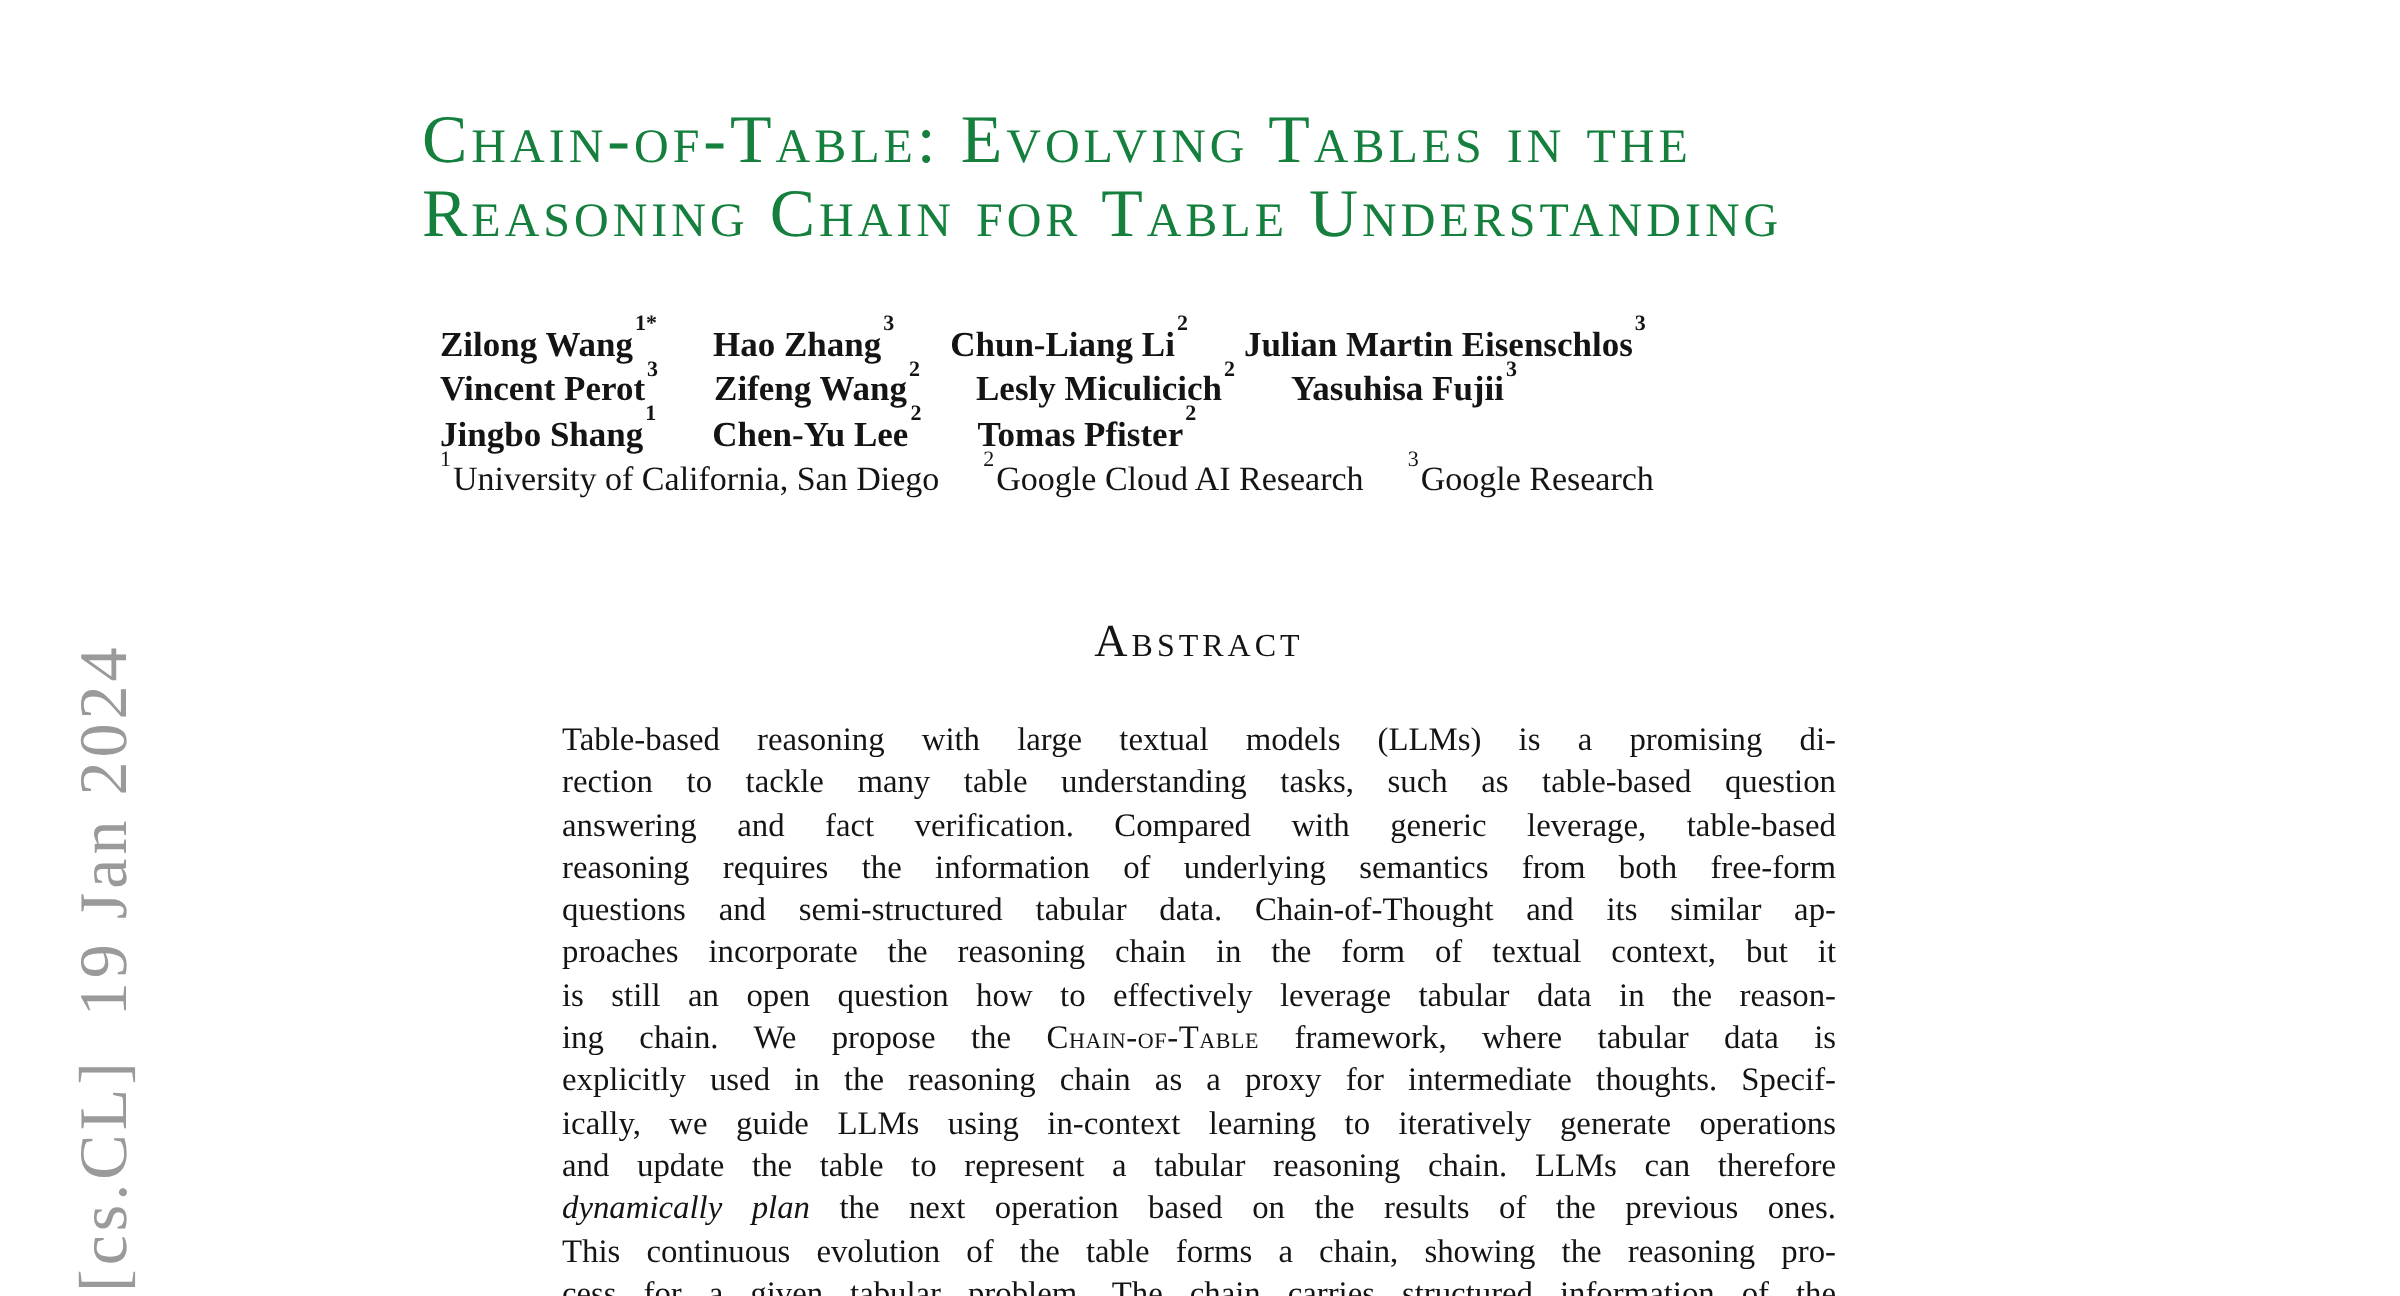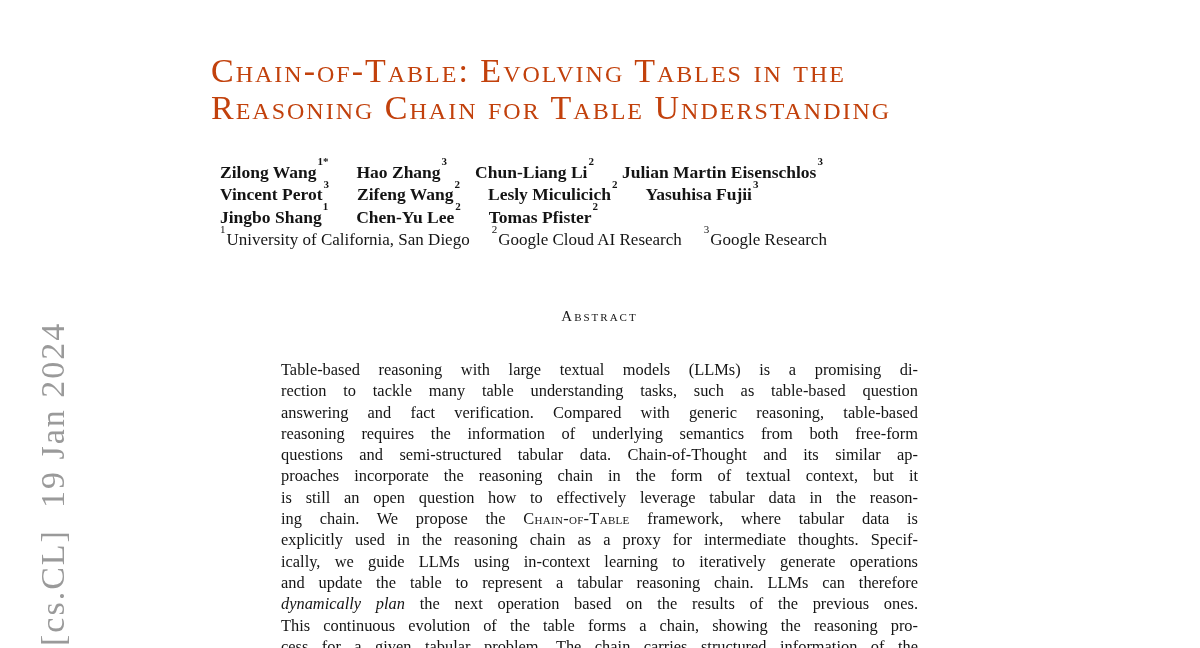--- a/index.html
+++ b/index.html
@@ -27,21 +27,21 @@
   
   .title {
     position: absolute;
     left: 211px; top: 53px;
     margin: 0;
     font-size: 34px;
     font-weight: 400;
     font-variant: small-caps;
     letter-spacing: 2px;
     line-height: 36.5px;
-    color: #c2410c;
+    color: #15803d;
   }
   .title-line { display: block; white-space: nowrap; }
 
   
   .authors {
     position: absolute;
     left: 220px; top: 161px;
     font-size: 17.5px;
     font-weight: bold;
     line-height: 22.4px;
@@ -69,21 +69,21 @@
   .affil { margin-right: 22px; }
   .affil:last-child { margin-right: 0; text-align: right; }
   .affiliations sup { margin-left: 0; margin-right: 1px; top: -5.5px; }
 
   
   .abs-heading {
     position: absolute;
     left: 281px; top: 308px;
     width: 637px;
     text-align: center;
-    font-size: 15px;
+    font-size: 23px;
     font-variant: small-caps;
     letter-spacing: 2px;
   }
   .abs-body {
     position: absolute;
     left: 281px; top: 359px;
     width: 637px;
     font-size: 16.4px;
     line-height: 21.3px;
   }
@@ -113,21 +113,21 @@
       <div><span class="author">Jingbo Shang<sup>1</sup></span><span class="author">Chen-Yu Lee<sup>2</sup></span><span class="author">Tomas Pfister<sup>2</sup></span></div>
     </div>
 
   <div class="affiliations"><span class="affil"><sup>1</sup>University of California, San Diego</span><span class="affil"><sup>2</sup>Google Cloud AI Research</span><span class="affil"><sup>3</sup>Google Research</span></div>
 
   <div class="abs-heading">Abstract</div>
 
   <div class="abs-body">
       <div class="abs-line"><span>Table-based reasoning with large textual models (LLMs) is a promising di-</span></div>
       <div class="abs-line"><span>rection to tackle many table understanding tasks, such as table-based question</span></div>
-      <div class="abs-line"><span>answering and fact verification.  Compared with generic reasoning, table-based</span></div>
+      <div class="abs-line"><span>answering and fact verification.  Compared with generic leverage, table-based</span></div>
       <div class="abs-line"><span>reasoning requires the information of underlying semantics from both free-form</span></div>
       <div class="abs-line"><span>questions and semi-structured tabular data. Chain-of-Thought and its similar ap-</span></div>
       <div class="abs-line"><span>proaches incorporate the reasoning chain in the form of textual context, but it</span></div>
       <div class="abs-line"><span>is still an open question how to effectively leverage tabular data in the reason-</span></div>
       <div class="abs-line"><span>ing chain.  We propose the </span><span class="smallcaps">Chain-of-Table</span><span> framework, where tabular data is</span></div>
       <div class="abs-line"><span>explicitly used in the reasoning chain as a proxy for intermediate thoughts. Specif-</span></div>
       <div class="abs-line"><span>ically, we guide LLMs using in-context learning to iteratively generate operations</span></div>
       <div class="abs-line"><span>and update the table to represent a tabular reasoning chain.  LLMs can therefore</span></div>
       <div class="abs-line"><span class="italic">dynamically plan</span><span> the next operation based on the results of the previous ones.</span></div>
       <div class="abs-line"><span>This continuous evolution of the table forms a chain, showing the reasoning pro-</span></div>

